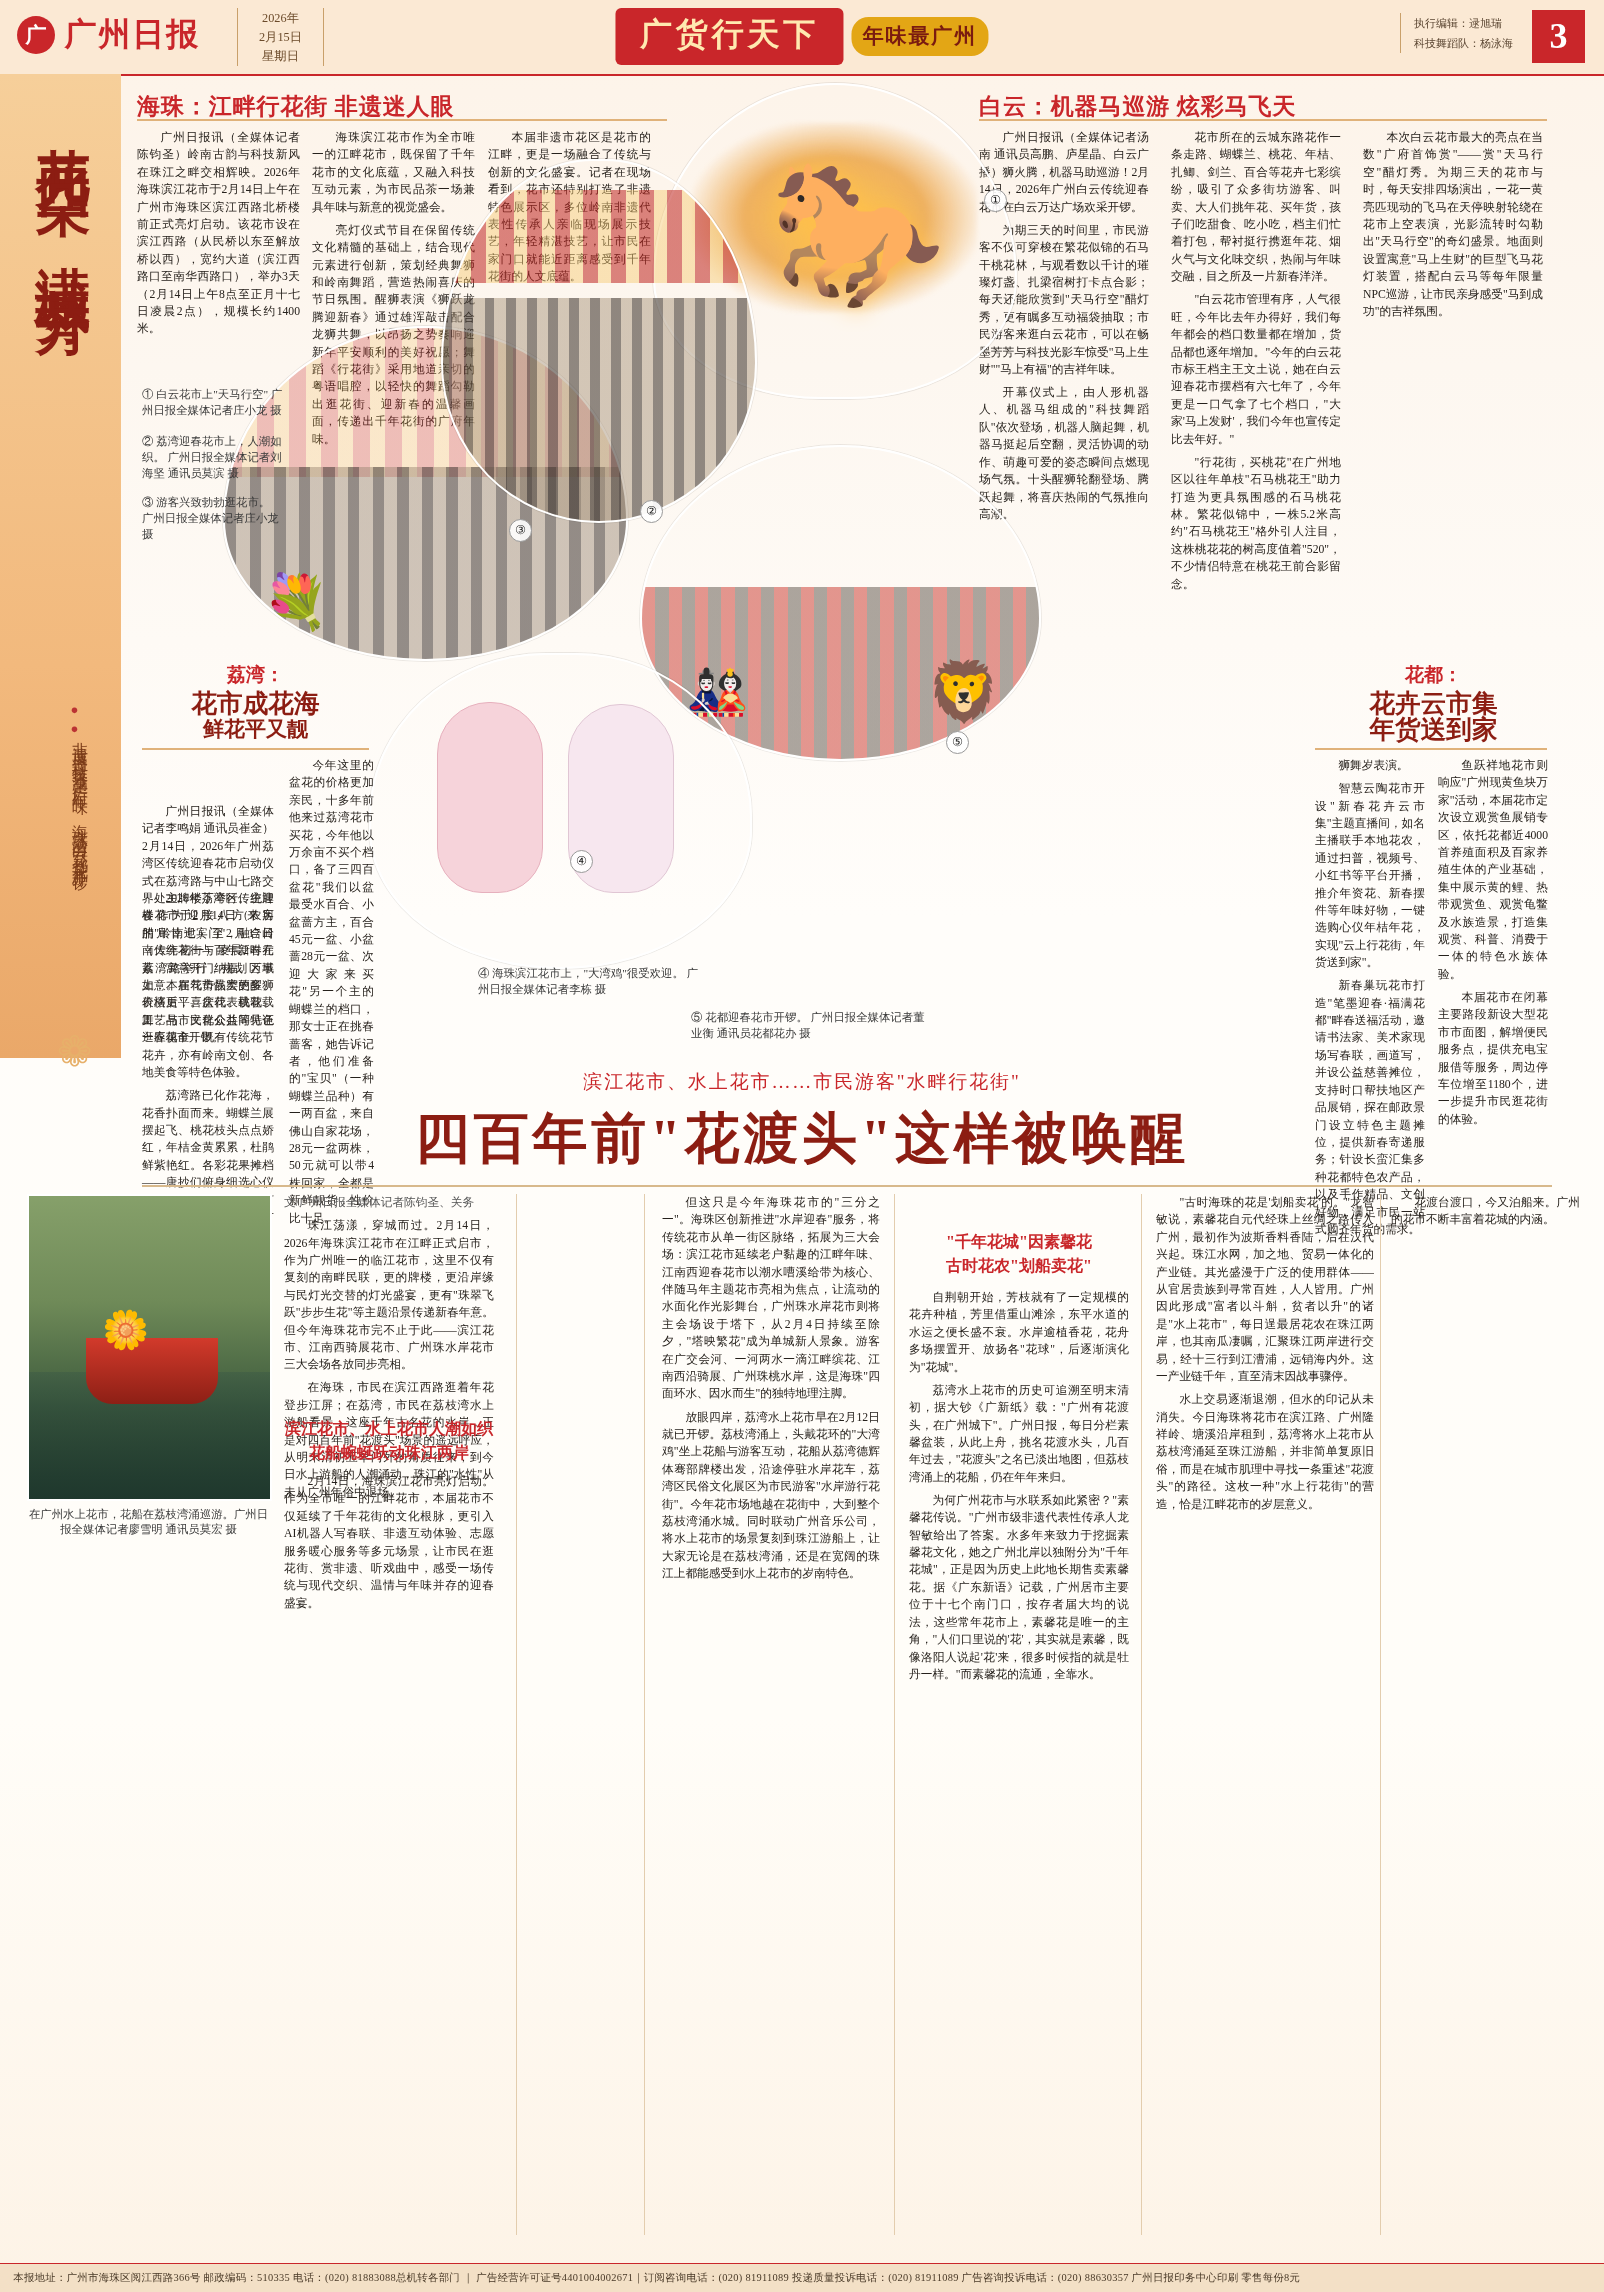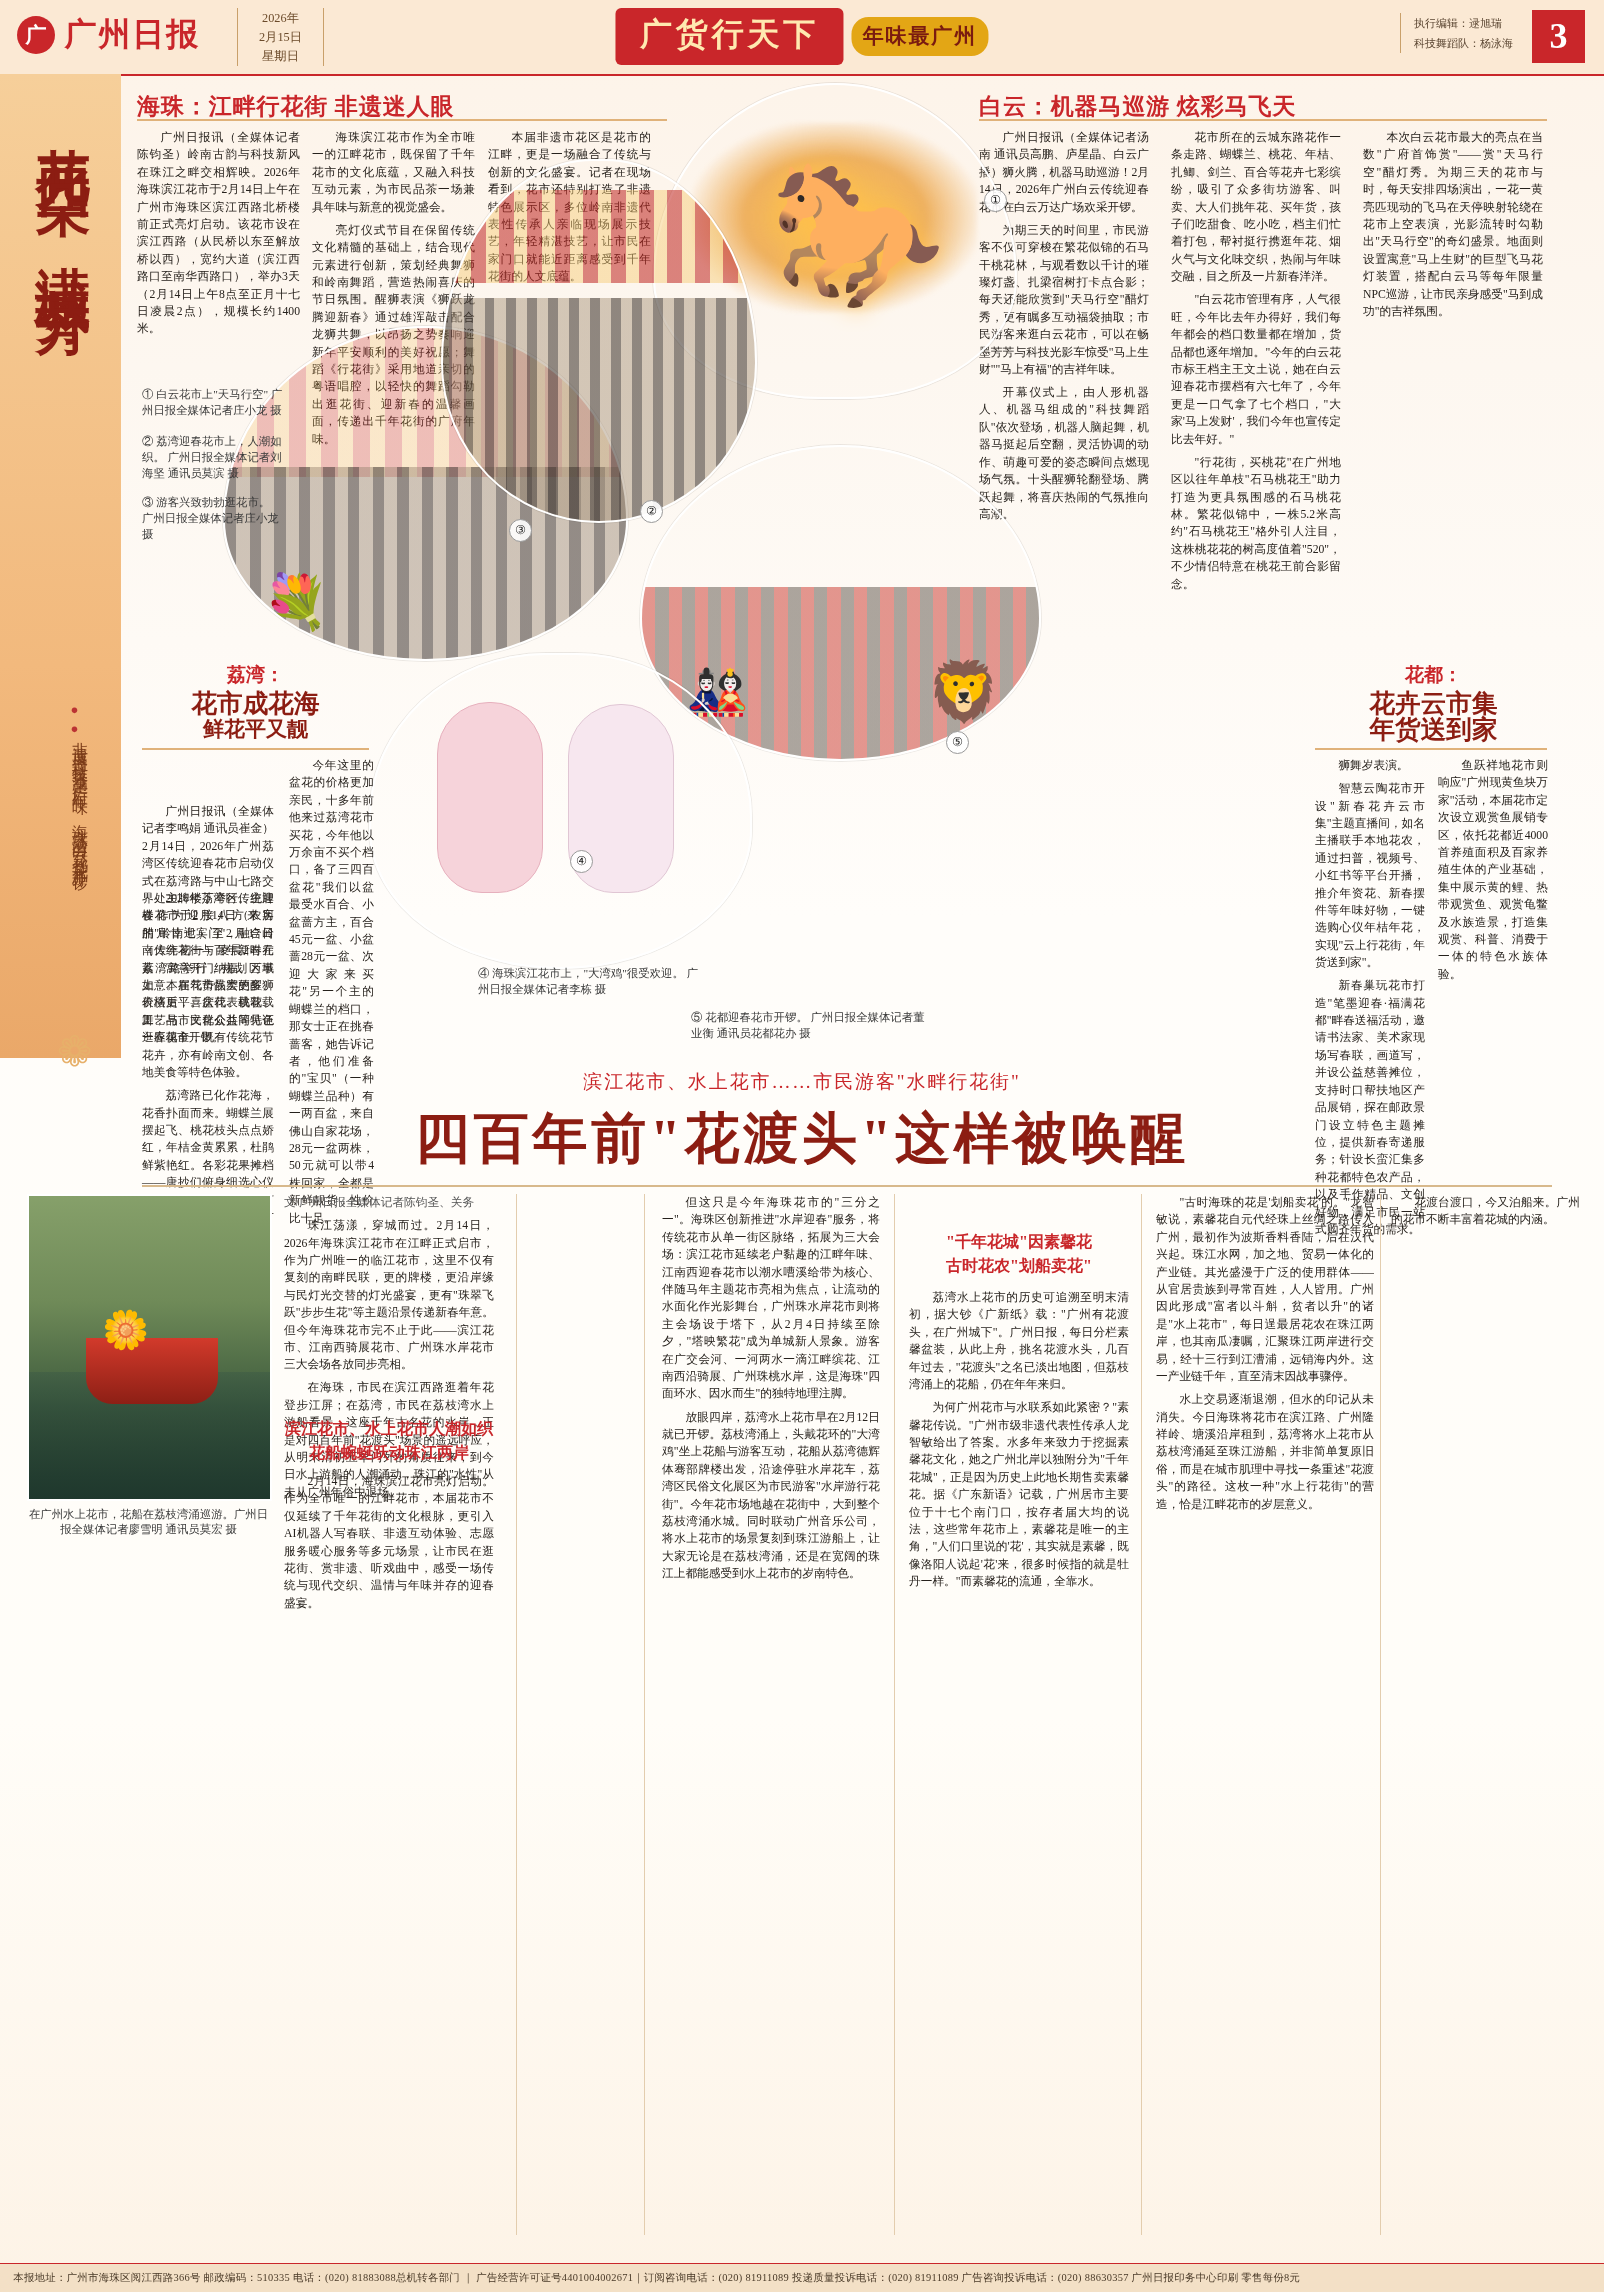--- a/index.html
+++ b/index.html
@@ -254,20 +254,21 @@
   </div>
   <div class="rule" style="left:1315px;top:748px;width:232px;"></div>
 
   <div class="col" style="left:1315px;top:757px;width:110px;height:303px;">
     <p>狮舞岁表演。</p>
     <p>智慧云陶花市开设"新春花卉云市集"主题直播间，如名主播联手本地花农，通过扫普，视频号、小红书等平台开播，推介年资花、新春摆件等年味好物，一键选购心仪年桔年花，实现"云上行花街，年货送到家"。</p>
     <p>新春巢玩花市打造"笔墨迎春·福满花都"畔春送福活动，邀请书法家、美术家现场写春联，画道写，并设公益慈善摊位，支持时口帮扶地区产品展销，探在邮政景门设立特色主题摊位，提供新春寄递服务；针设长蛮汇集多种花都特色农产品，以及手作精品、文创好物，满足市民一站式购齐年货的需求。</p>
   </div>
   <div class="col" style="left:1438px;top:757px;width:110px;height:303px;">
     <p>鱼跃祥地花市则响应"广州现黄鱼块万家"活动，本届花市定次设立观赏鱼展销专区，依托花都近4000首养殖面积及百家养殖生体的产业基础，集中展示黄的鲤、热带观赏鱼、观赏龟鳖及水族造景，打造集观赏、科普、消费于一体的特色水族体验。</p>
+    <p>本届花市在闭幕主要路段新设大型花市市面图，解增便民服务点，提供充电宝服借等服务，周边停车位增至1180个，进一步提升市民逛花街的体验。</p>
   </div>
 
   <div class="mid-kicker">滨江花市、水上花市……市民游客"水畔行花街"</div>
   <div class="mid-title">四百年前"花渡头"这样被唤醒</div>
   <div class="divider-h" style="left:142px;top:1185px;width:1410px;background:#d8b98c;height:1.9px;"></div>
 
   <div class="photo" style="left:26.5px;top:1194px;width:241px;height:303px;border:2.8px solid #fff;">
     <div class="ph-inner" style="background:linear-gradient(180deg,#86a06a 0%, #6f8a58 35%, #3c5a3c 70%, #25402c 100%);"></div>
     <div style="position:absolute;left:0;bottom:0;width:100%;height:42%;background:
       linear-gradient(180deg, rgba(60,90,70,.5), rgba(30,55,45,.9));"></div>
@@ -293,20 +294,21 @@
   <div class="col" style="left:662px;top:1194px;width:218px;height:1041px;">
     <p>但这只是今年海珠花市的"三分之一"。海珠区创新推进"水岸迎春"服务，将传统花市从单一街区脉络，拓展为三大会场：滨江花市延续老户黏趣的江畔年味、江南西迎春花市以潮水嘈溪给带为核心、伴随马年主题花市亮相为焦点，让流动的水面化作光影舞台，广州珠水岸花市则将主会场设于塔下，从2月4日持续至除夕，"塔映繁花"成为单城新人景象。游客在广交会河、一河两水一滴江畔缤花、江南西沿骑展、广州珠桃水岸，这是海珠"四面环水、因水而生"的独特地理注脚。</p>
     <p>放眼四岸，荔湾水上花市早在2月12日就已开锣。荔枝湾涌上，头戴花环的"大湾鸡"坐上花船与游客互动，花船从荔湾德辉体骞部牌楼出发，沿途停驻水岸花车，荔湾区民俗文化展区为市民游客"水岸游行花街"。今年花市场地越在花街中，大到整个荔枝湾涌水城。同时联动广州音乐公司，将水上花市的场景复刻到珠江游船上，让大家无论是在荔枝湾涌，还是在宽阔的珠江上都能感受到水上花市的岁南特色。</p>
   </div>
 
   <div style="position:absolute;left:909px;top:1230px;width:220px;text-align:center;color:#c9262a;font-weight:bold;font-size:16px;line-height:24px;">
     <div>"千年花城"因素馨花</div>
     <div>古时花农"划船卖花"</div>
   </div>
   <div class="col" style="left:909px;top:1289px;width:220px;height:946px;">
+    <p>自荆朝开始，芳枝就有了一定规模的花卉种植，芳里借重山滩涂，东平水道的水运之便长盛不衰。水岸逾植香花，花舟多场摆置开、放扬各"花球"，后逐渐演化为"花城"。</p>
     <p>荔湾水上花市的历史可追溯至明末清初，据大钞《广新纸》载："广州有花渡头，在广州城下"。广州日报，每日分栏素馨盆装，从此上舟，挑名花渡水头，几百年过去，"花渡头"之名已淡出地图，但荔枝湾涌上的花船，仍在年年来归。</p>
     <p>为何广州花市与水联系如此紧密？"素馨花传说。"广州市级非遗代表性传承人龙智敏给出了答案。水多年来致力于挖掘素馨花文化，她之广州北岸以独附分为"千年花城"，正是因为历史上此地长期售卖素馨花。据《广东新语》记载，广州居市主要位于十七个南门口，按存者届大均的说法，这些常年花市上，素馨花是唯一的主角，"人们口里说的'花'，其实就是素馨，既像洛阳人说起'花'来，很多时候指的就是牡丹一样。"而素馨花的流通，全靠水。</p>
   </div>
   <div class="col" style="left:1156px;top:1194px;width:218px;height:1041px;">
     <p>"古时海珠的花是'划船卖花'的。"龙智敏说，素馨花自元代经珠上丝绸之路传入广州，最初作为波斯香料香陆，后在汉代兴起。珠江水网，加之地、贸易一体化的产业链。其光盛漫于广泛的使用群体——从官居贵族到寻常百姓，人人皆用。广州因此形成"富者以斗斛，贫者以升"的诸是"水上花市"，每日逞最居花农在珠江两岸，也其南瓜凄嘱，汇聚珠江两岸进行交易，经十三行到江漕浦，远销海内外。这一产业链千年，直至清末因战事骤停。</p>
     <p>水上交易逐渐退潮，但水的印记从未消失。今日海珠将花市在滨江路、广州隆祥岭、塘溪沿岸租到，荔湾将水上花市从荔枝湾涌延至珠江游船，并非简单复原旧俗，而是在城市肌理中寻找一条重述"花渡头"的路径。这枚一种"水上行花街"的营造，恰是江畔花市的岁层意义。</p>
   </div>
   <div class="col" style="left:1391px;top:1194px;width:189px;height:1041px;">
     <p>花渡台渡口，今又泊船来。广州的花市不断丰富着花城的内涵。</p>
   </div>

